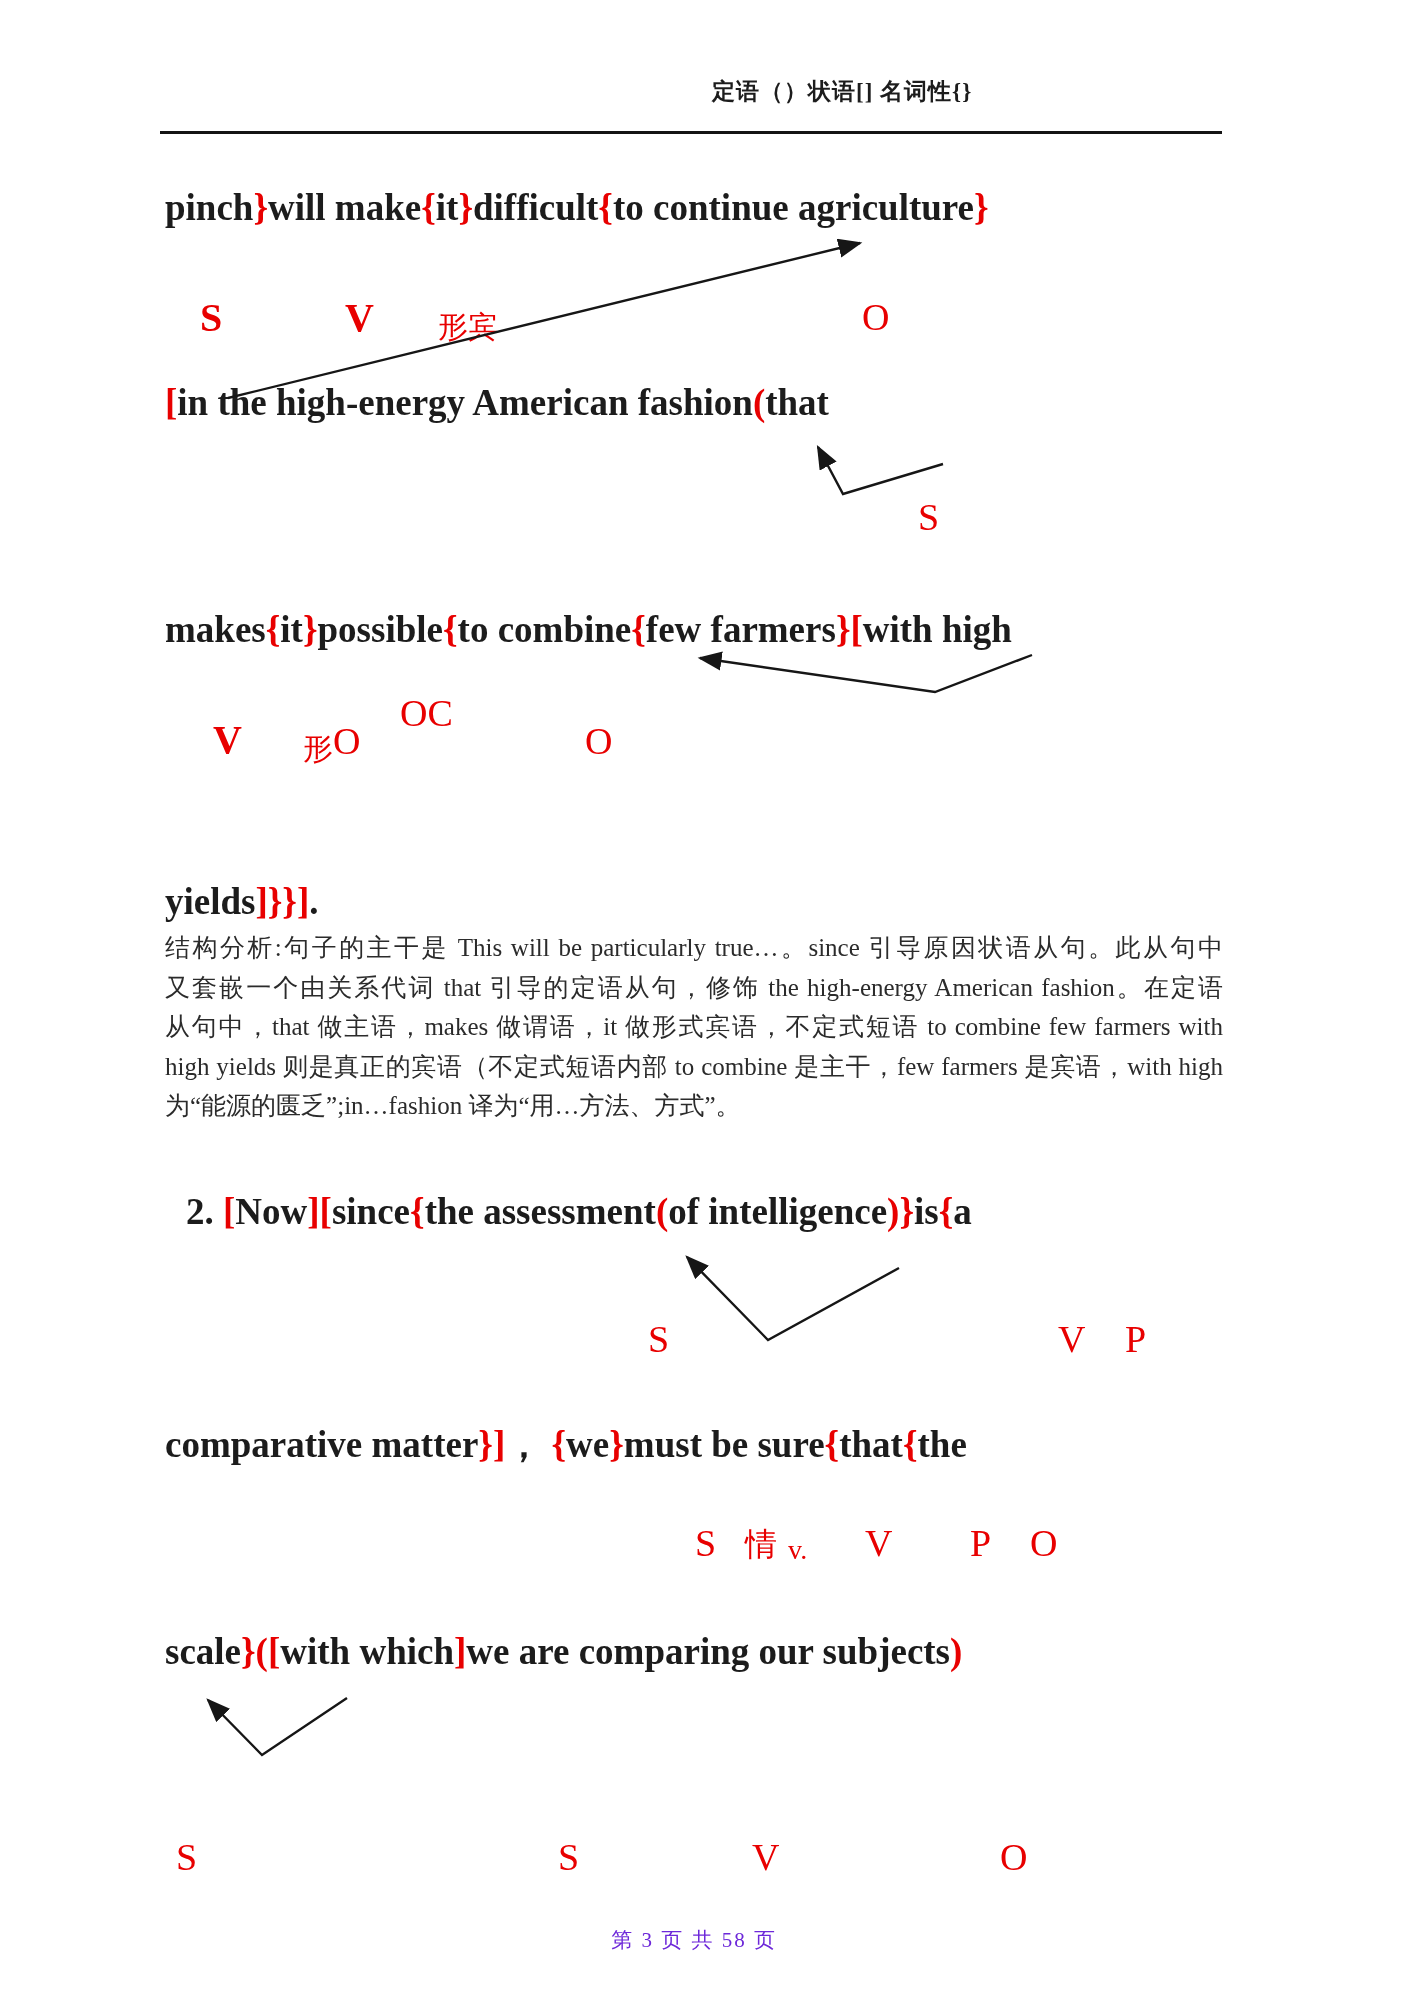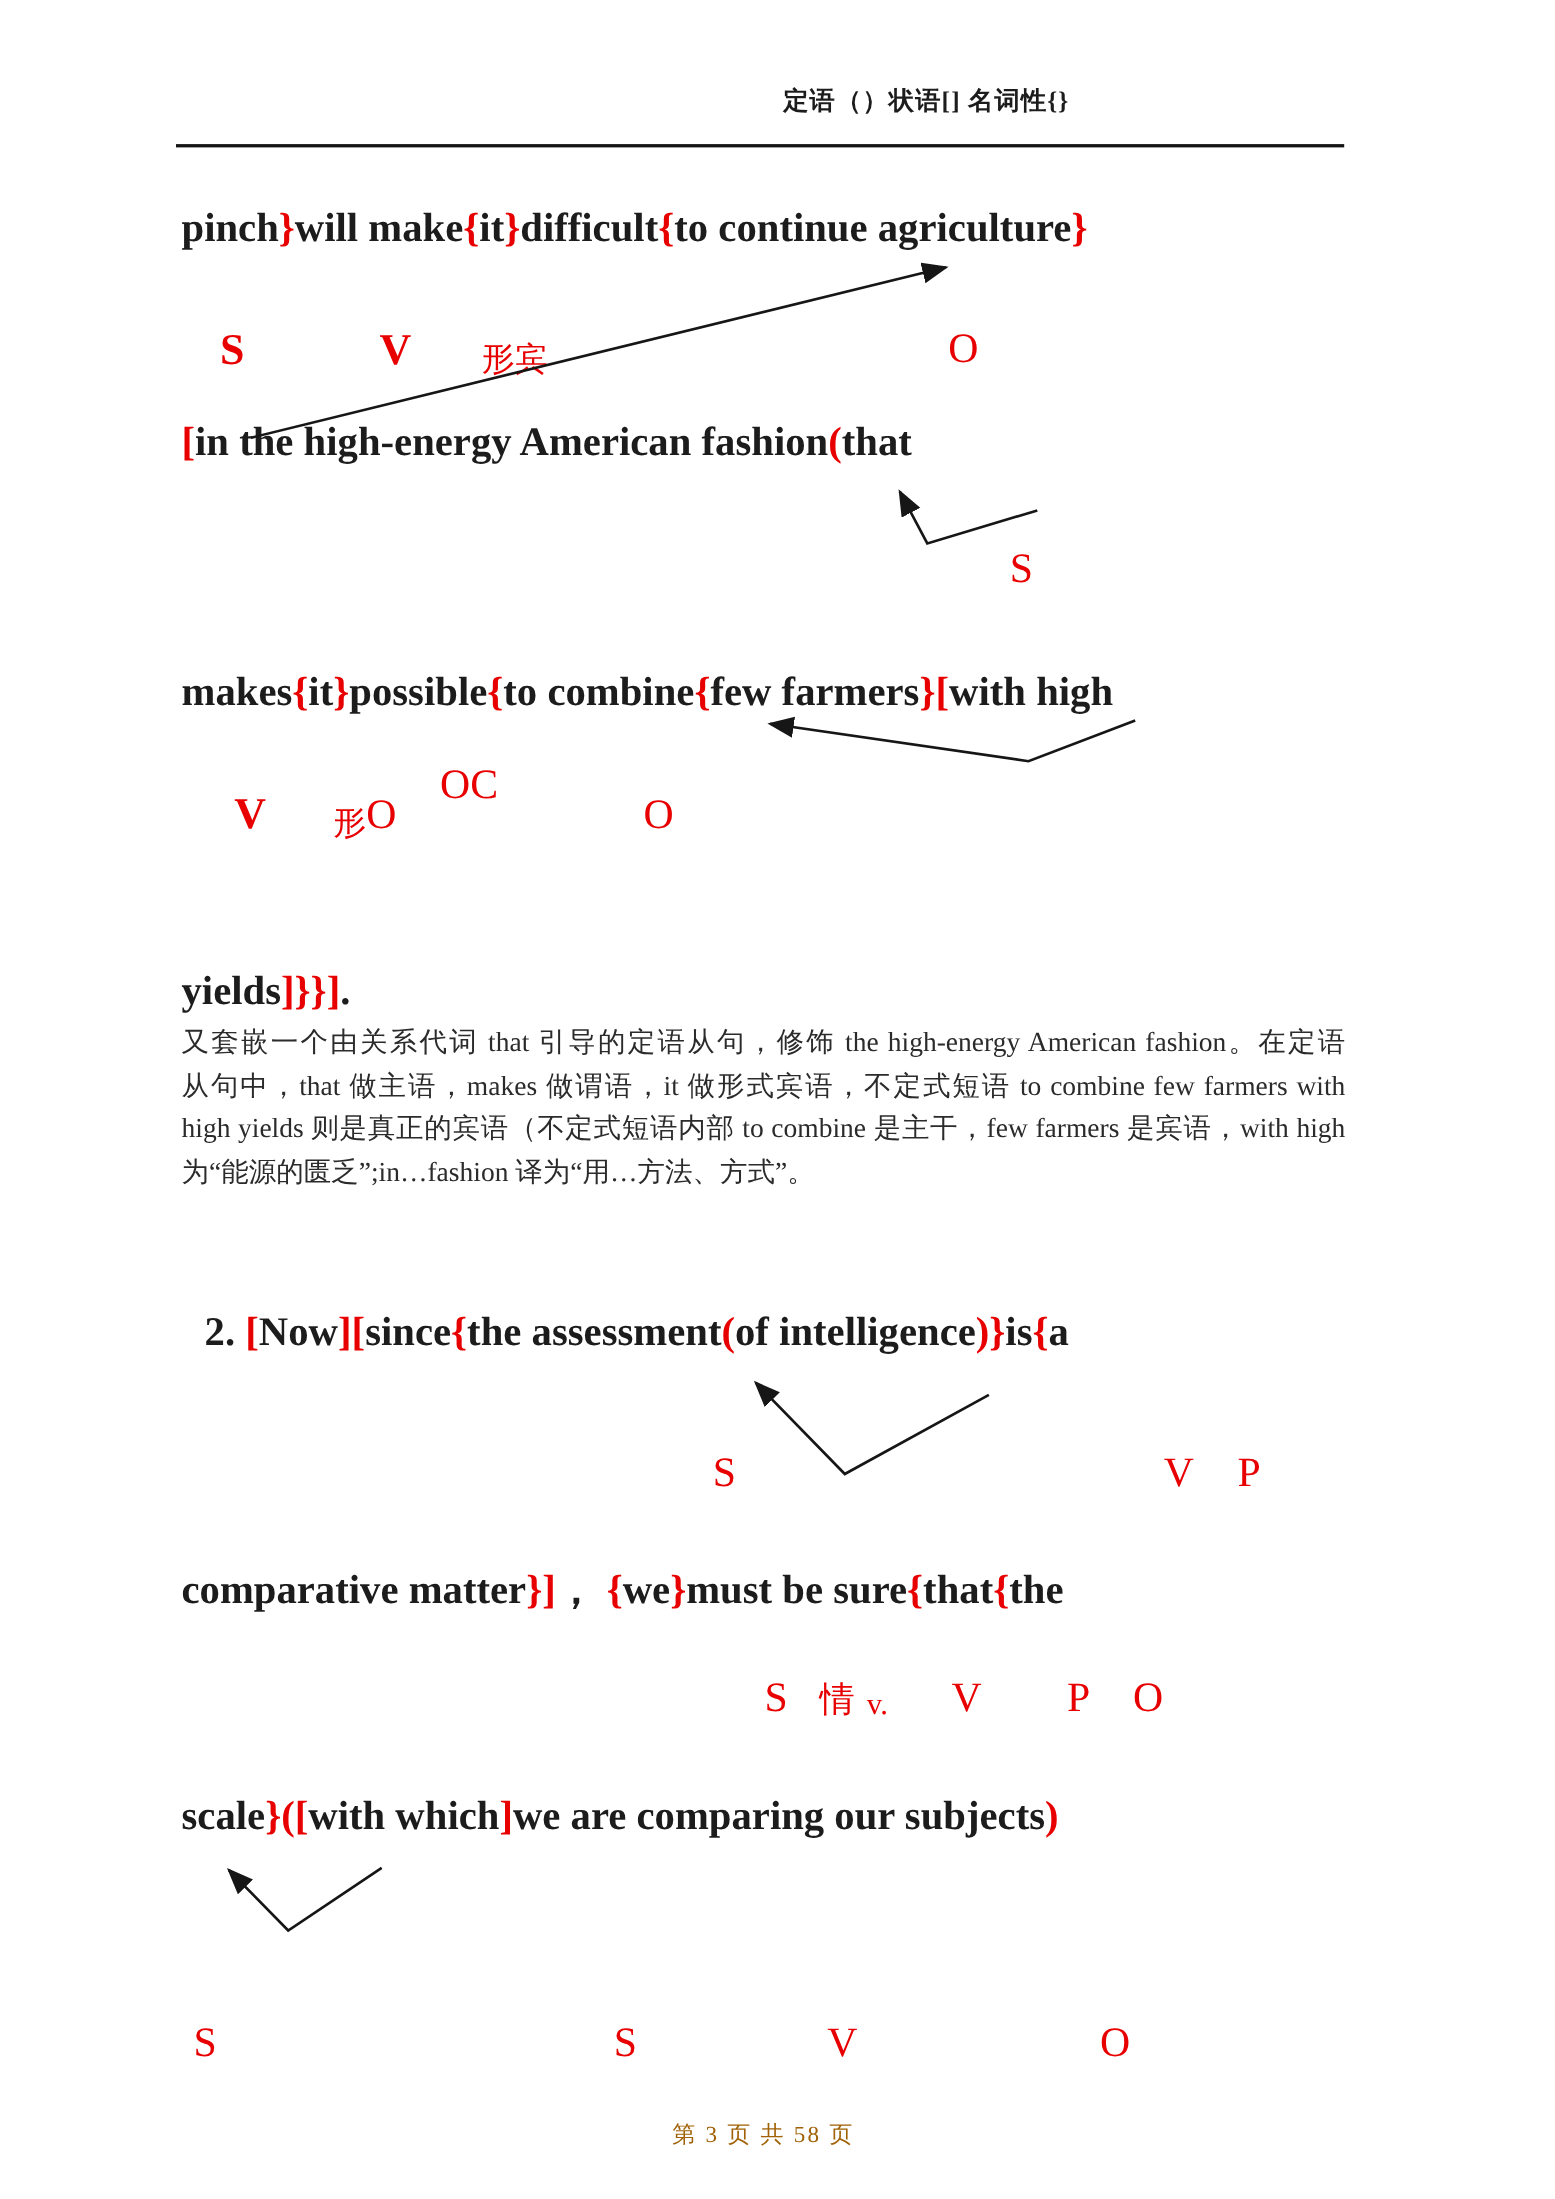--- a/index.html
+++ b/index.html
@@ -27,21 +27,21 @@
   .mk-b{font-weight:bold;font-size:40px;}
   .mk-r{font-weight:normal;font-size:38px;}
   .mk-cn{font-weight:normal;font-size:30px;}
   .para{
     width:1058px;font-size:25px;line-height:39.5px;color:#2b2b2b;
     font-family:"Liberation Serif","DejaVu Serif",serif;
   }
   .para .ln{text-align:justify;text-align-last:justify;white-space:nowrap;}
   .para .ln.last{text-align:left;text-align-last:left;white-space:nowrap;}
   .footer{
-    left:165px;width:1058px;text-align:center;font-size:21px;color:#a16207;
+    left:165px;width:1058px;text-align:center;font-size:21px;color:#6d28d9;
     letter-spacing:2px;
   }
   svg.overlay{position:absolute;left:0;top:0;pointer-events:none;}
   .arrow{stroke:#161616;stroke-width:2.4;fill:none;}
 </style>
 </head>
 <body>
 
 <div id="page" style="--red: #e80000; --ink: #1c1c1c;">
 
@@ -63,20 +63,21 @@
 
   <div class="mk mk-b" style="left:213px;top:720px;">V</div>
   <div class="mk mk-cn" style="left:303px;top:734px;">形</div>
   <div class="mk mk-r" style="left:333px;top:722px;">O</div>
   <div class="mk mk-r" style="left:400px;top:694px;">OC</div>
   <div class="mk mk-r" style="left:585px;top:722px;">O</div>
 
   <div class="abs bigline" style="left:165px;top:836px;margin-top:44px;"><span>yields</span><span class="red">]}}]</span><span>.</span></div>
 
   <div class="abs para" style="left:165px;top:928px;">
+    <div class="ln">结构分析:句子的主干是 This will be particularly true…。since 引导原因状语从句。此从句中</div>
     <div class="ln">又套嵌一个由关系代词 that 引导的定语从句，修饰 the high-energy American fashion。在定语</div>
     <div class="ln">从句中，that 做主语，makes 做谓语，it 做形式宾语，不定式短语 to combine few farmers with</div>
     <div class="ln">high yields 则是真正的宾语（不定式短语内部 to combine 是主干，few farmers 是宾语，with high</div>
     <div class="ln last">为“能源的匮乏”;in…fashion 译为“用…方法、方式”。</div>
   </div>
 
   <div class="abs bigline" style="left:186px;top:1190px;"><span>2.  </span><span class="red">[</span><span>Now</span><span class="red">][</span><span>since</span><span class="red">{</span><span>the assessment</span><span class="red">(</span><span>of intelligence</span><span class="red">)}</span><span>is</span><span class="red">{</span><span>a</span></div>
 
   <div class="mk mk-r" style="left:648px;top:1320px;">S</div>
   <div class="mk mk-r" style="left:1058px;top:1320px;">V</div>

